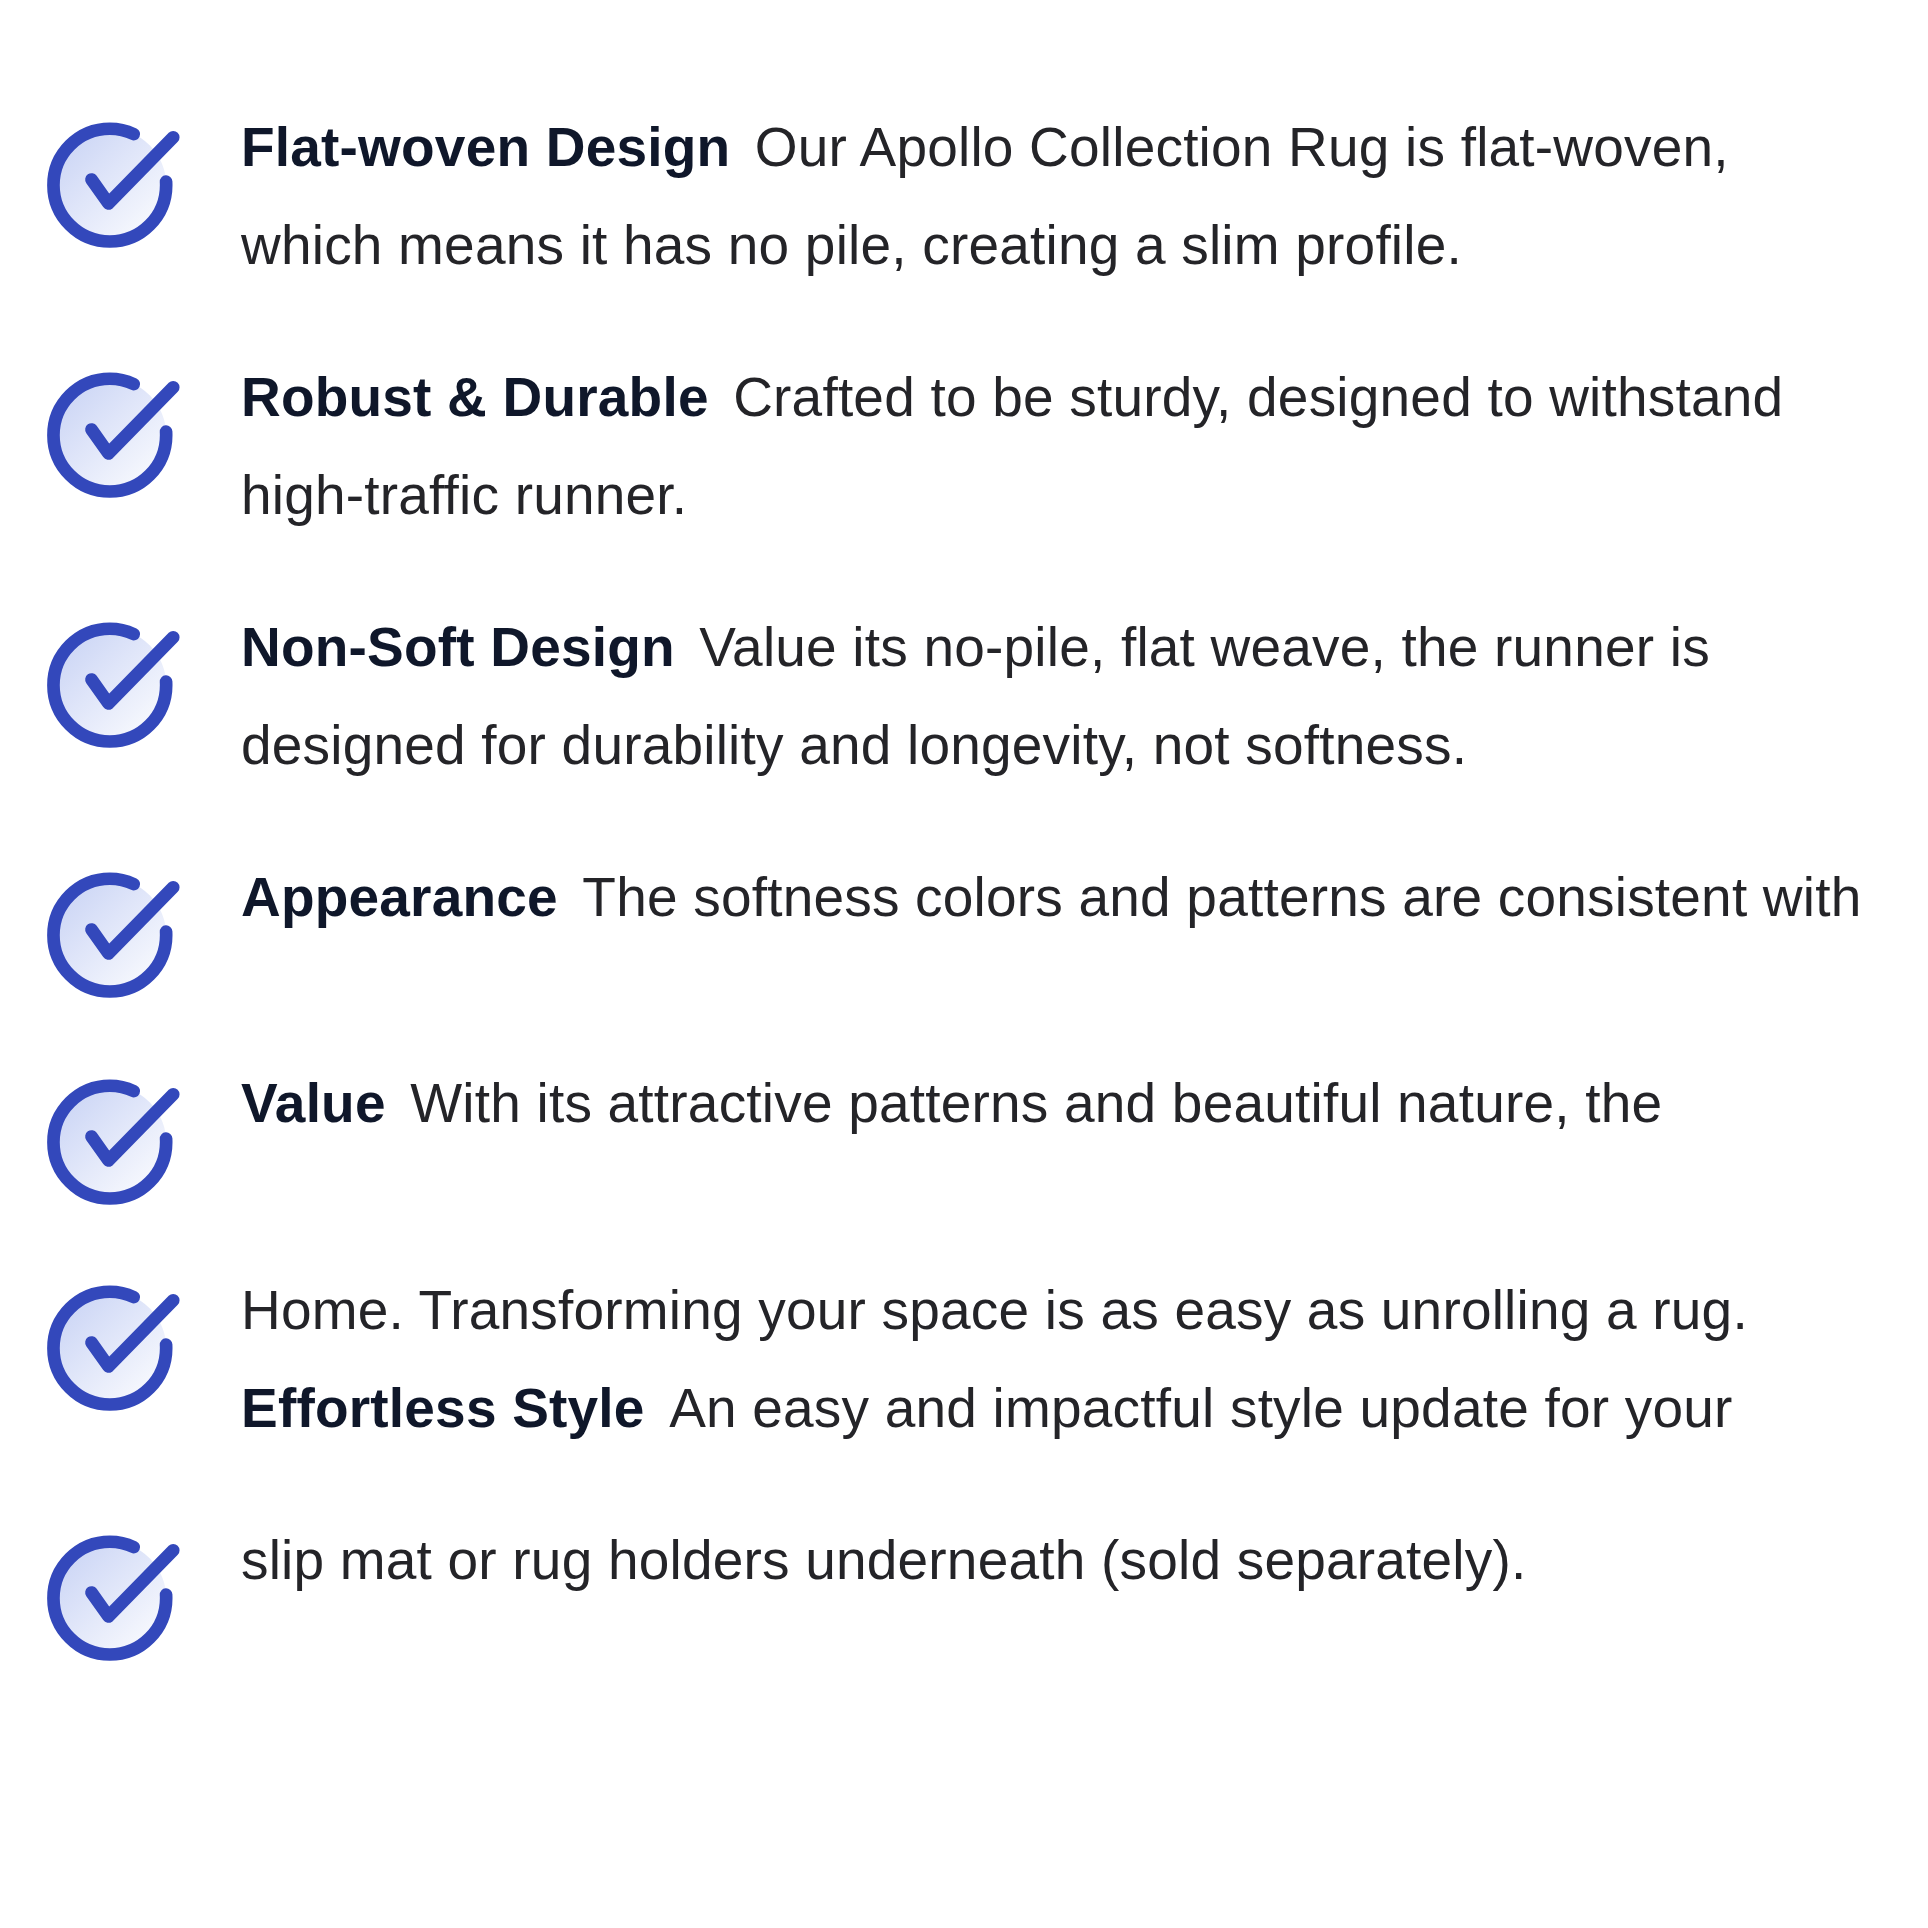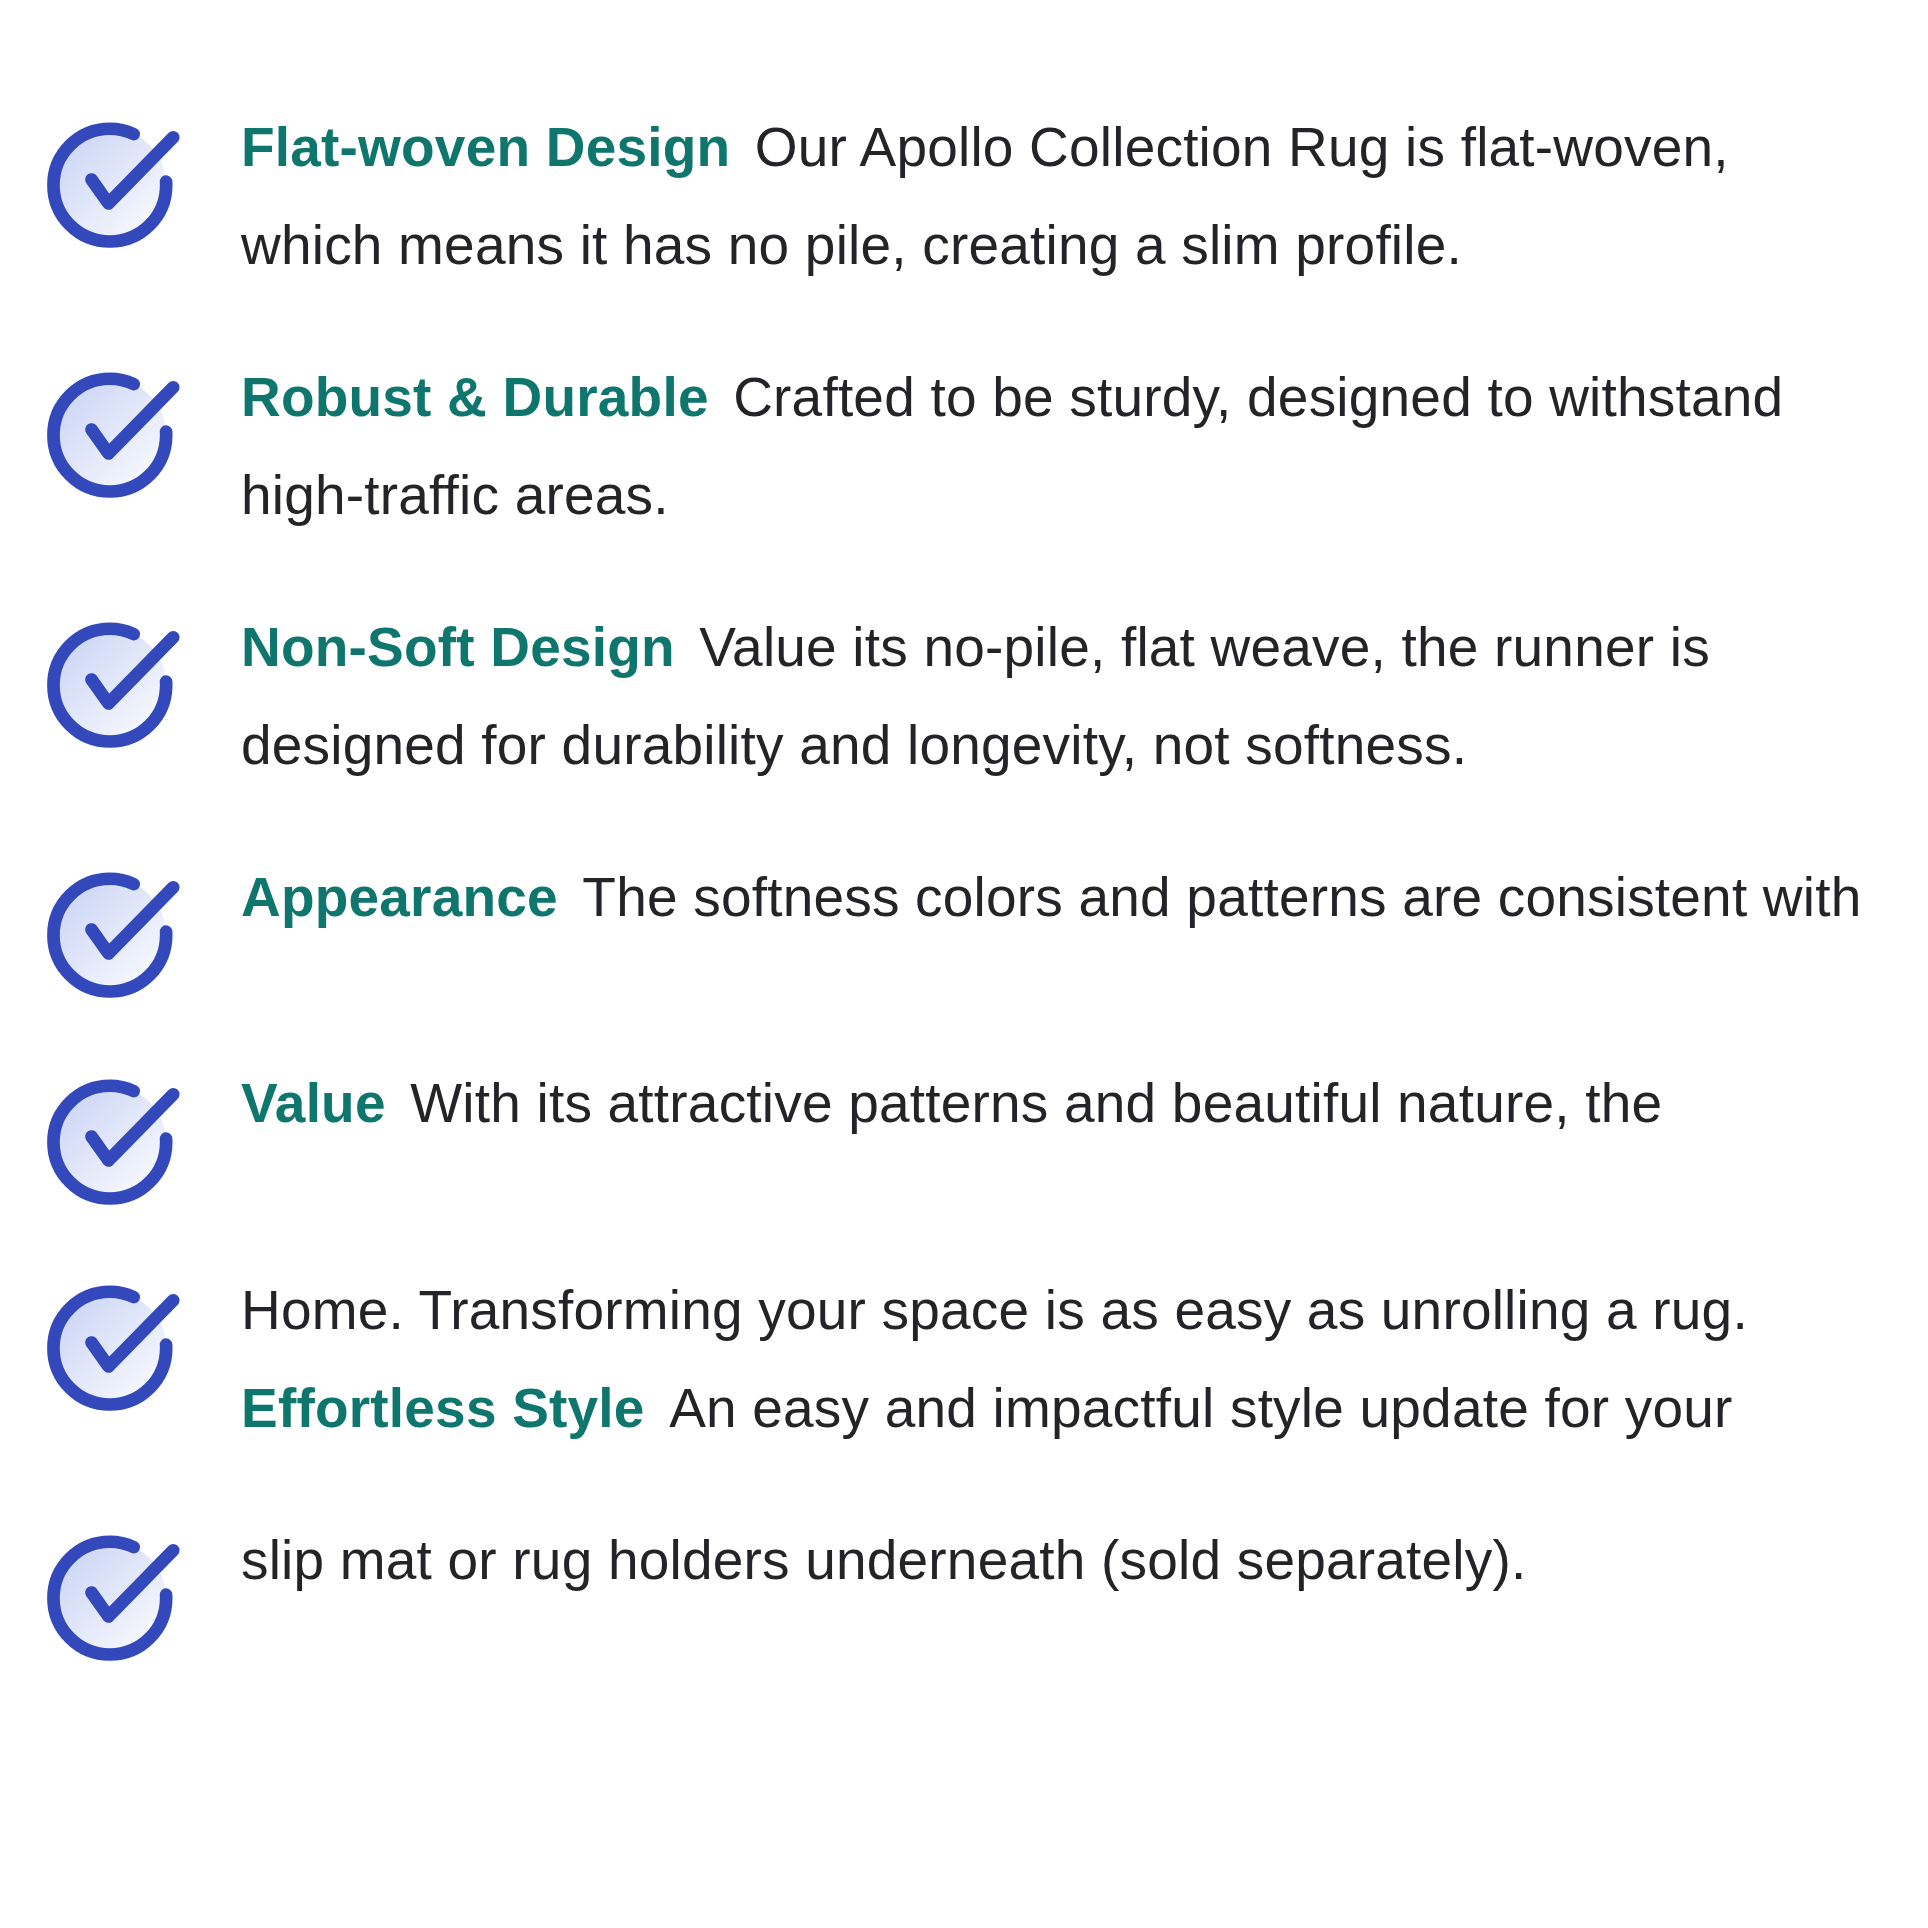--- a/index.html
+++ b/index.html
@@ -29,21 +29,21 @@
   .text{
     margin-left:41px;
     font-size:55px;
     line-height:98px;
     color:#242428;
     letter-spacing:0.2px;
   }
   .line{white-space:nowrap;}
   .title{
     font-weight:700;
-    color:#0f766e;
+    color:#0f172a;
     margin-right:24.5px;
   }
 </style>
 </head>
 <body>
 
 <div class="page">
     <div class="item">
       <span class="icon">
         <svg width="155" height="141" viewBox="0 0 110 100" fill="none" xmlns="http://www.w3.org/2000/svg">
@@ -72,21 +72,21 @@
               <stop offset="1" stop-color="#ffffff"></stop>
             </linearGradient>
           </defs>
           <circle cx="46" cy="54" r="40" fill="url(#g)"></circle>
           <circle cx="46" cy="54" r="40" stroke="#3348bb" stroke-width="9" fill="none" pathLength="100" stroke-dasharray="83 17" stroke-dashoffset="1" stroke-linecap="round"></circle>
           <polyline points="33,50 45,67 91,20" stroke="#3348bb" stroke-width="9" stroke-linecap="round" stroke-linejoin="round" fill="none"></polyline>
         </svg>
       </span>
       <div class="text">
         <div class="line"><span class="title">Robust &amp; Durable</span><span class="rest">Crafted to be sturdy, designed to withstand</span></div>
-        <div class="line cont">high-traffic areas.</div>
+        <div class="line cont">high-traffic runner.</div>
       </div>
     </div>
     <div class="item">
       <span class="icon">
         <svg width="155" height="141" viewBox="0 0 110 100" fill="none" xmlns="http://www.w3.org/2000/svg">
           <defs>
             <linearGradient id="g" x1="0" y1="0" x2="1" y2="1">
               <stop offset="0" stop-color="#c5d0f4"></stop>
               <stop offset="1" stop-color="#ffffff"></stop>
             </linearGradient>

